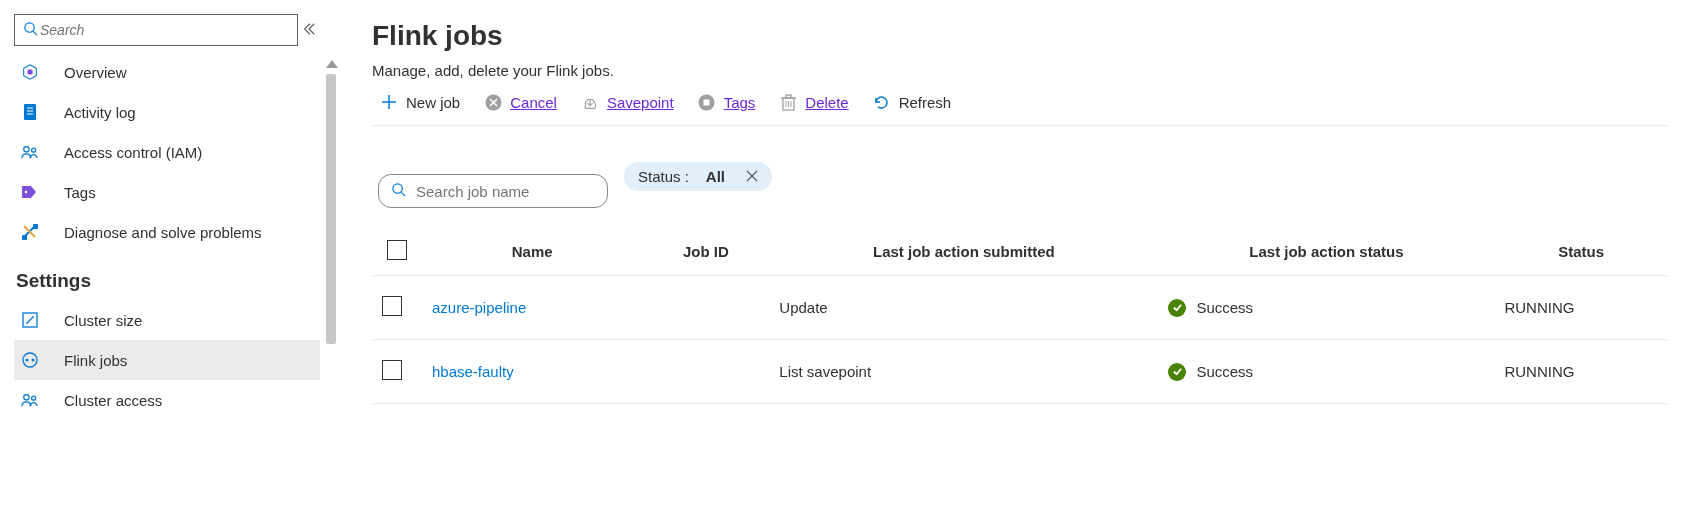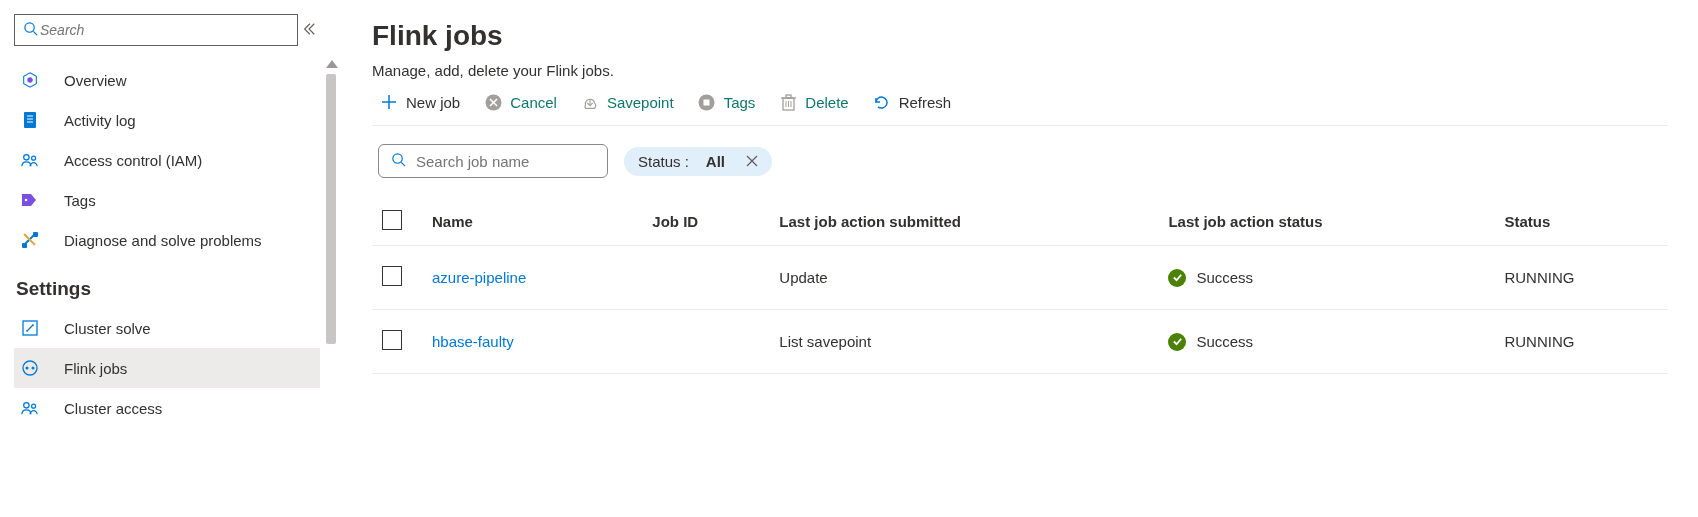--- a/index.html
+++ b/index.html
@@ -16,21 +16,21 @@
   .sidebar {
     width: 330px;
     padding: 14px 10px 0 14px;
     position: relative;
     flex-shrink: 0;
   }
   .search-wrap {
     display: flex;
     align-items: center;
     gap: 0;
-    margin-bottom: 14px;
+    margin-bottom: 6px;
   }
   .search-box {
     flex: 1;
     display: flex;
     align-items: center;
     border: 1px solid #605e5c;
     height: 32px;
     padding: 0 8px;
   }
   .search-box input {
@@ -102,36 +102,37 @@
     padding: 4px 0 14px 8px;
     border-bottom: 1px solid #edebe9;
   }
   .tb-btn {
     display: flex;
     align-items: center;
     gap: 8px;
     font-size: 15px;
     cursor: pointer;
   }
-  .tb-btn.disabled { color: #0f766e; cursor: default; }
+  .tb-btn.disabled { color: #6d28d9; cursor: default; text-decoration: underline; }
   .tb-btn .tb-ico { width: 18px; height: 18px; display: flex; align-items: center; justify-content: center; }
   .filter-row {
     display: flex;
     align-items: center;
     gap: 16px;
     margin: 18px 0 20px 6px;
   }
   .job-search {
     display: flex;
     align-items: center;
     border: 1px solid #8a8886;
-    border-radius: 6px;
+    border-radius: 13px;
     height: 34px;
     padding: 0 12px;
     width: 230px;
+    margin-top: 30px;
   }
   .job-search input {
     border: none;
     outline: none;
     flex: 1;
     font-size: 15px;
     color: #605e5c;
     background: transparent;
   }
   .pill {
@@ -139,21 +140,21 @@
     align-items: center;
     gap: 17px;
     background: #e1effa;
     border-radius: 18px;
     padding: 6px 14px;
     font-size: 15px;
   }
   .pill .x { color: #605e5c; cursor: pointer; margin-left: 4px; }
   table { width: 100%; border-collapse: collapse; }
   thead th {
-    text-align: left;
+    text-align: center;
     font-weight: 600;
     font-size: 15px;
     padding: 12px 10px;
     border-bottom: 1px solid #edebe9;
   }
   tbody td {
     padding: 20px 10px;
     border-bottom: 1px solid #edebe9;
     font-size: 15px;
   }
@@ -251,21 +252,21 @@
   <div class="section-title">Settings</div>
 
   <ul class="nav-list">
     <li class="nav-item">
       <span class="ico">
         <svg width="16" height="16" viewBox="0 0 16 16">
             <rect x="1" y="1" width="14" height="14" fill="none" stroke="#0078d4" stroke-width="1.3"></rect>
             <path d="M5 11 L11 5 M10 5h1v1 M5 10v1h1" fill="none" stroke="#0078d4" stroke-width="1.3"></path>
           </svg>
       </span>
-      <span>Cluster solve</span>
+      <span>Cluster size</span>
     </li>
     <li class="nav-item selected">
       <span class="ico">
         <svg width="18" height="18" viewBox="0 0 18 18">
             <circle cx="9" cy="9" r="7" fill="none" stroke="#0078d4" stroke-width="1.3"></circle>
             <circle cx="6" cy="9" r="1.5" fill="#0078d4"></circle>
             <circle cx="12" cy="9" r="1.5" fill="#0078d4"></circle>
           </svg>
       </span>
       <span>Flink jobs</span>

